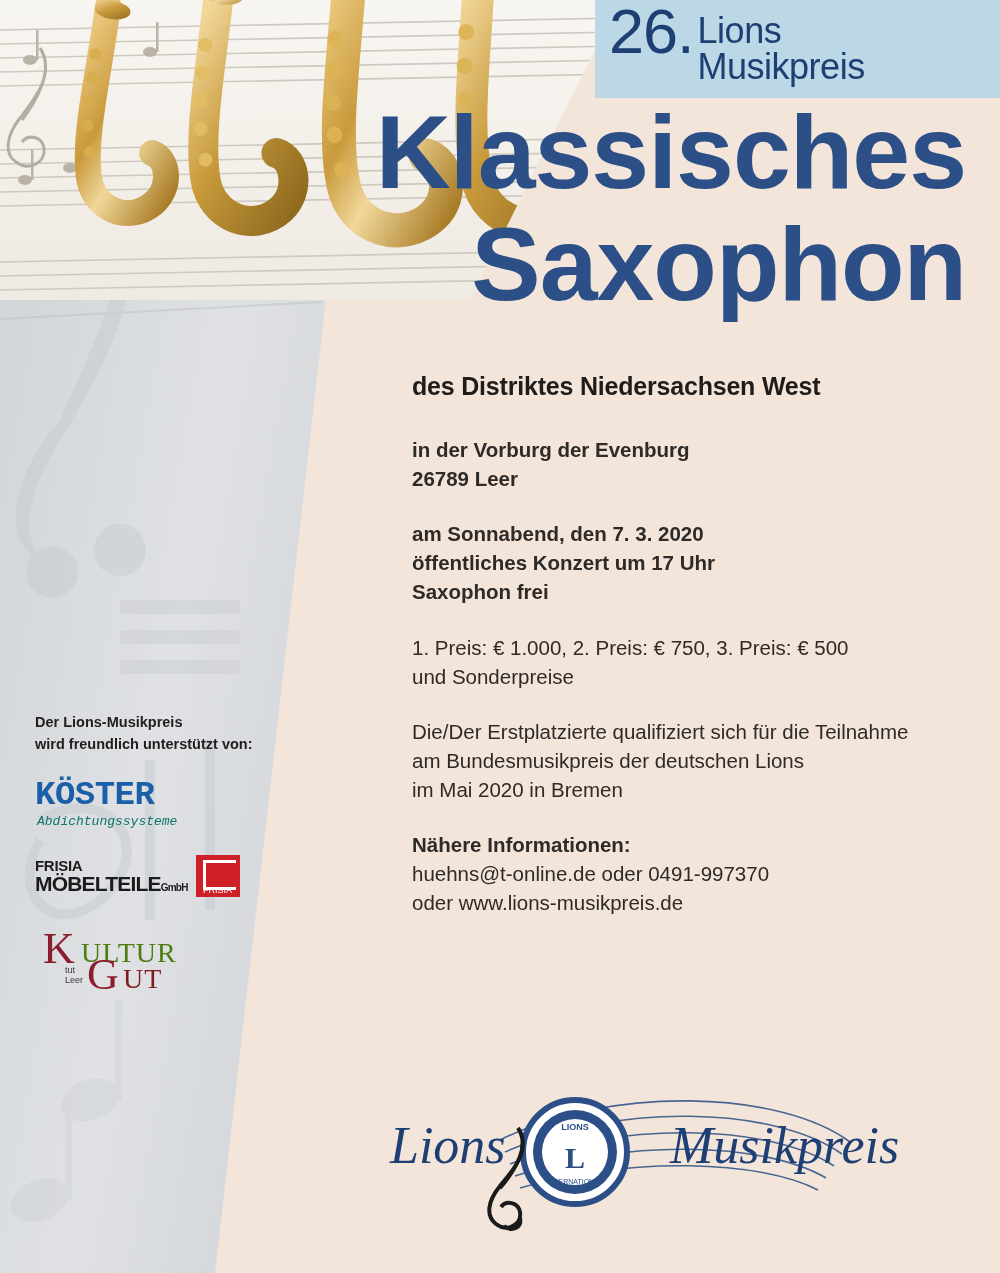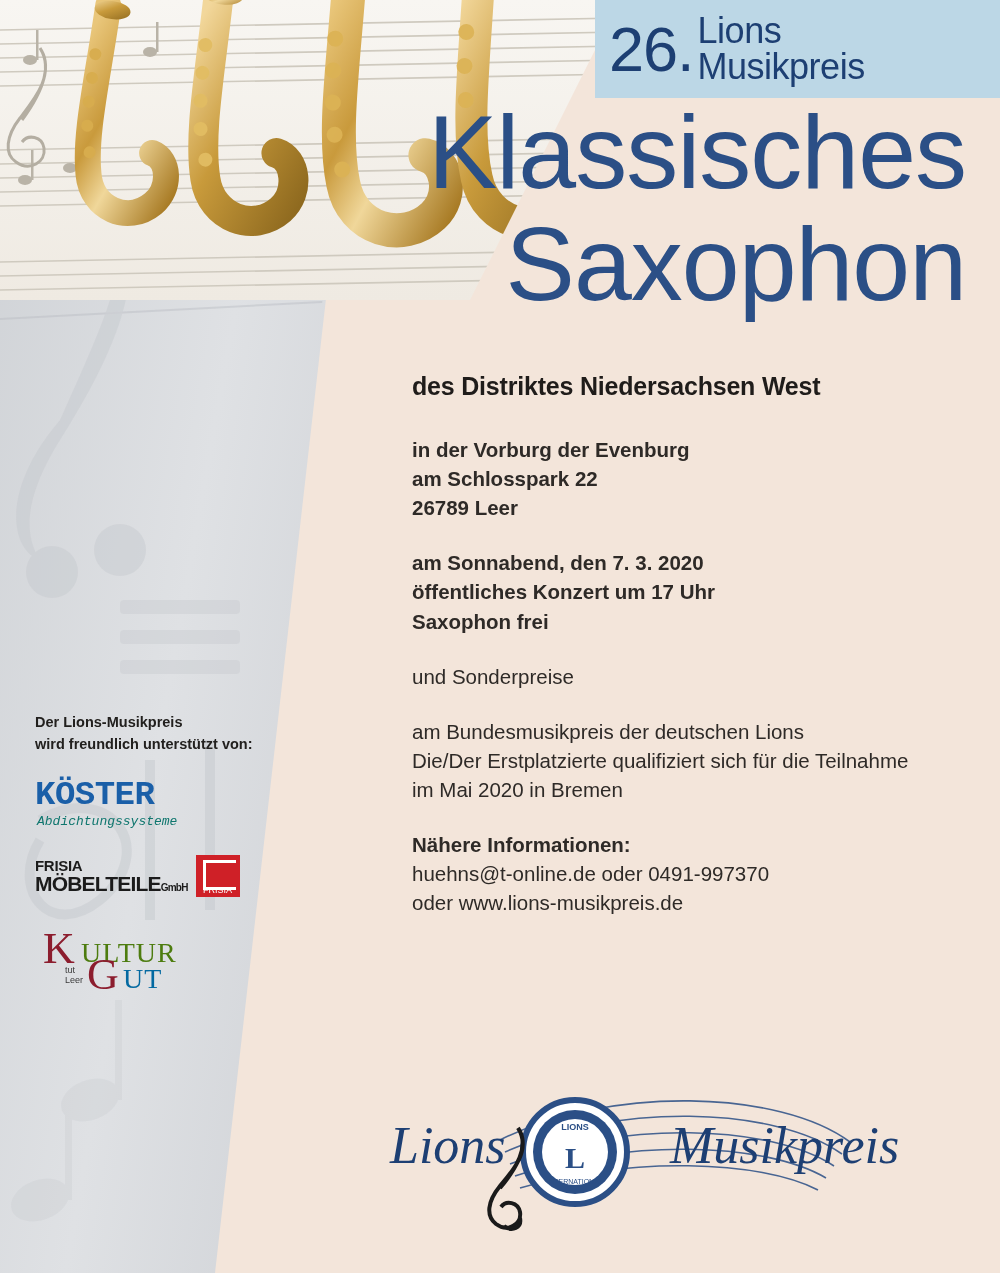--- a/index.html
+++ b/index.html
@@ -66,21 +66,20 @@
     clip-path: polygon(270px 0, 300px 0, 300px 320px, 110px 320px);
   }
 
   
   .header-band {
     position: absolute;
     right: 0; top: 0;
     width: 405px; height: 98px;
     background: #bcd7e6;
     display: flex;
-    align-items: center;
     padding-left: 14px;
     box-sizing: border-box;
   }
   .header-num {
     font-family: "Liberation Sans", sans-serif;
     font-size: 63px;
     font-weight: 400;
     color: #1d3f73;
     line-height: 1;
     letter-spacing: -1px;
@@ -100,21 +99,21 @@
   }
 
   
   .title {
     position: absolute;
     right: 34px;
     top: 96px;
     text-align: right;
     color: #2b4f86;
     font-size: 104px;
-    font-weight: 400;
+    font-weight: 700;
     line-height: 1.08;
     letter-spacing: -1px;
   }
   .title .l2 { display:block; }
 
   
   .body-text {
     position: absolute;
     left: 412px;
     top: 372px;
@@ -211,21 +210,21 @@
     font-size: 28px; color: #4d7c0f; letter-spacing: 1px;
   }
   .sp-kulturgut .g {
     position:absolute; left: 52px; top: 26px;
     font-family: "Liberation Serif", serif;
     font-size: 44px; color: #8c1d2e;
   }
   .sp-kulturgut .ut {
     position:absolute; left: 88px; top: 40px;
     font-family: "Liberation Serif", serif;
-    font-size: 28px; color: #0369a1; letter-spacing: 1px;
+    font-size: 28px; color: #7f1d1d; letter-spacing: 1px;
   }
   .sp-kulturgut .tut {
     position:absolute; left: 30px; top: 42px;
     font-size: 9px; color: #3b3b3b;
   }
   .sp-kulturgut .leer {
     position:absolute; left: 30px; top: 52px;
     font-size: 9px; color: #3b3b3b;
   }
 
@@ -396,37 +395,37 @@
     <span class="l1">Klassisches</span>
     <span class="l2">Saxophon</span>
   </div>
 
   <div class="body-text">
 
     <p class="lead">des Distriktes Niedersachsen West</p>
 
     <p class="blk bold">
       <span class="ln">in der Vorburg der Evenburg</span>
-      <span class="ln">am Schlosspark 22</span>
       <span class="ln">26789 Leer</span>
     </p>
 
     <p class="blk bold">
       <span class="ln">am Sonnabend, den 7. 3. 2020</span>
       <span class="ln">öffentliches Konzert um 17 Uhr</span>
       <span class="ln">Saxophon frei</span>
     </p>
 
     <p class="blk">
+      <span class="ln">1. Preis: € 1.000, 2. Preis: € 750, 3. Preis: € 500</span>
       <span class="ln">und Sonderpreise</span>
     </p>
 
     <p class="blk">
+      <span class="ln">Die/Der Erstplatzierte qualifiziert sich für die Teilnahme</span>
       <span class="ln">am Bundesmusikpreis der deutschen Lions</span>
-      <span class="ln">Die/Der Erstplatzierte qualifiziert sich für die Teilnahme</span>
       <span class="ln">im Mai 2020 in Bremen</span>
     </p>
 
     <p class="blk">
       <span class="hd">Nähere Informationen:</span>
       <span class="ln">huehns@t-online.de oder 0491-997370</span>
       <span class="ln">oder www.lions-musikpreis.de</span>
     </p>
   </div>
 

